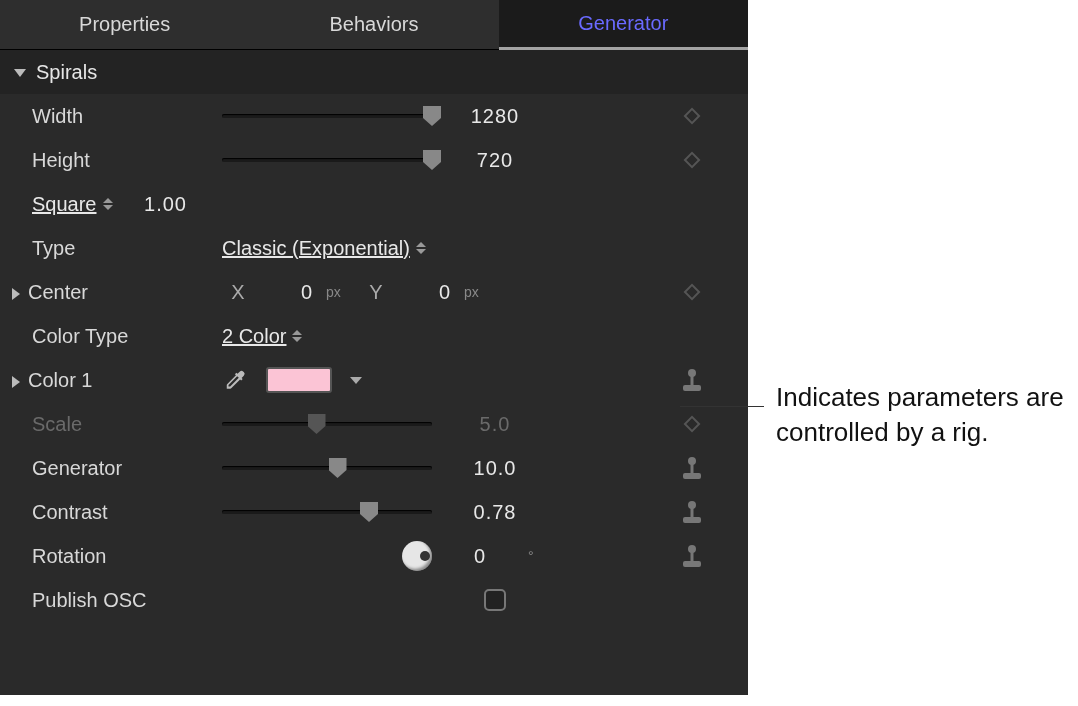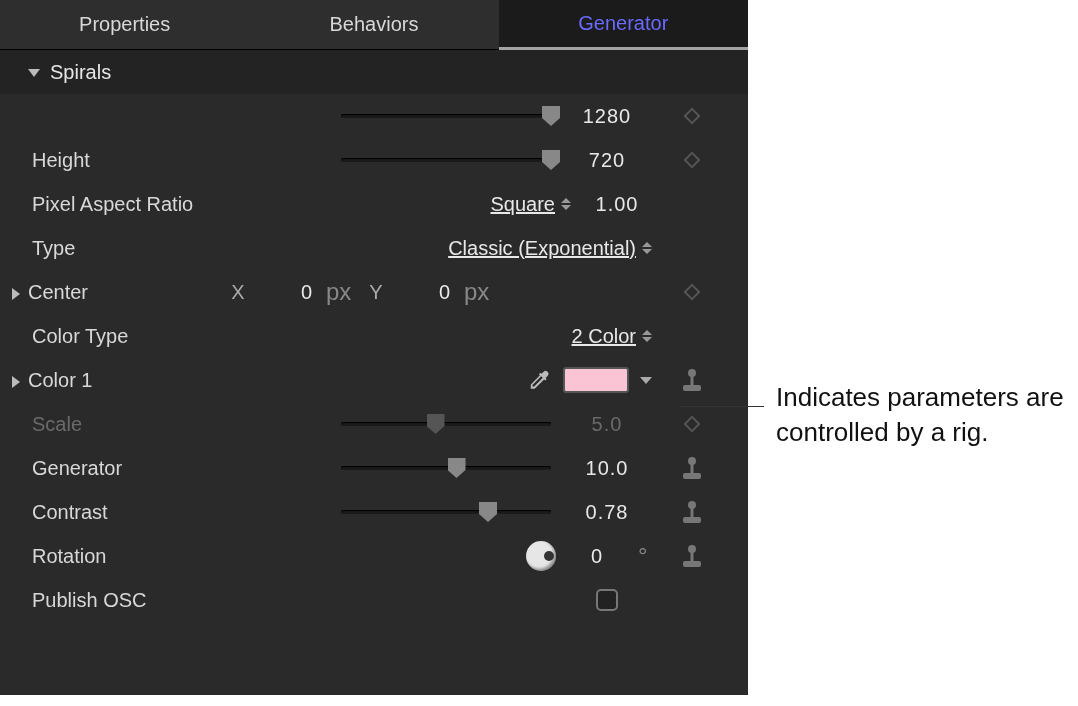--- a/index.html
+++ b/index.html
@@ -38,21 +38,21 @@
   }
   .tab.active {
     color: #6a6aff;
     background: #1b1b1b;
     border-bottom: 3px solid #a3a3a3;
   }
   .section-header {
     display: flex;
     align-items: center;
     height: 44px;
-    padding-left: 28px;
+    padding-left: 14px;
     font-size: 20px;
     color: #e6e6e6;
     background: #232323;
   }
   .disc {
     width: 0; height: 0;
     border-left: 6px solid transparent;
     border-right: 6px solid transparent;
     border-top: 8px solid #bbb;
     margin-right: 10px;
@@ -71,24 +71,24 @@
     height: 44px;
     padding-left: 32px;
     padding-right: 16px;
     font-size: 20px;
     color: #d8d8d8;
     background: #2a2a2a;
   }
   .label { flex: 0 0 190px; }
   .label .disc.right { display: inline-block; vertical-align: middle; margin-left:-20px; margin-right:8px; }
   .disabled { color: #6a6a6a; }
-  .ctrl { flex: 1; display: flex; align-items: center; justify-content: flex-end; gap: 11px; }
+  .ctrl { flex: 1; display: flex; align-items: center; gap: 18px; }
   .value { width: 90px; text-align: center; color: #e8e8e8; letter-spacing: 1px; }
   .value.dim { color: #6a6a6a; }
-  .unit { color: #888; font-size: 24px; width: 26px; }
+  .unit { color: #888; font-size: 14px; width: 26px; }
   .key-col { width: 80px; display:flex; justify-content:center; align-items:center; }
 
   
   .slider {
     position: relative;
     width: 210px; height: 20px;
     display: flex; align-items: center;
   }
   .slider .track {
     position: absolute;
@@ -230,20 +230,21 @@
         <span>Generator</span>
       </div>
   </div>
 
   <div class="section-header">
     <span class="disc"></span>
     <span>Spirals</span>
   </div>
 
   <div class="row">
+    <div class="label">Width</div>
     <div class="ctrl">
       <div class="slider">
         <div class="track"></div>
           <div class="thumb" style="left:100%"></div>
       </div>
       <div class="value">1280</div>
     </div>
     <div class="key-col">
         <div class="kf"></div>
       </div>
@@ -257,21 +258,20 @@
           <div class="thumb" style="left:100%"></div>
       </div>
       <div class="value">720</div>
     </div>
     <div class="key-col">
         <div class="kf"></div>
       </div>
   </div>
 
   <div class="row">
-    <div class="label">Pixel Aspect Ratio</div>
     <div class="ctrl">
       <div class="popup">
         <span>Square</span>
         <span class="updown"></span>
       </div>
       <div class="value" style="width:70px">1.00</div>
     </div>
     <div class="key-col"></div>
   </div>
 

